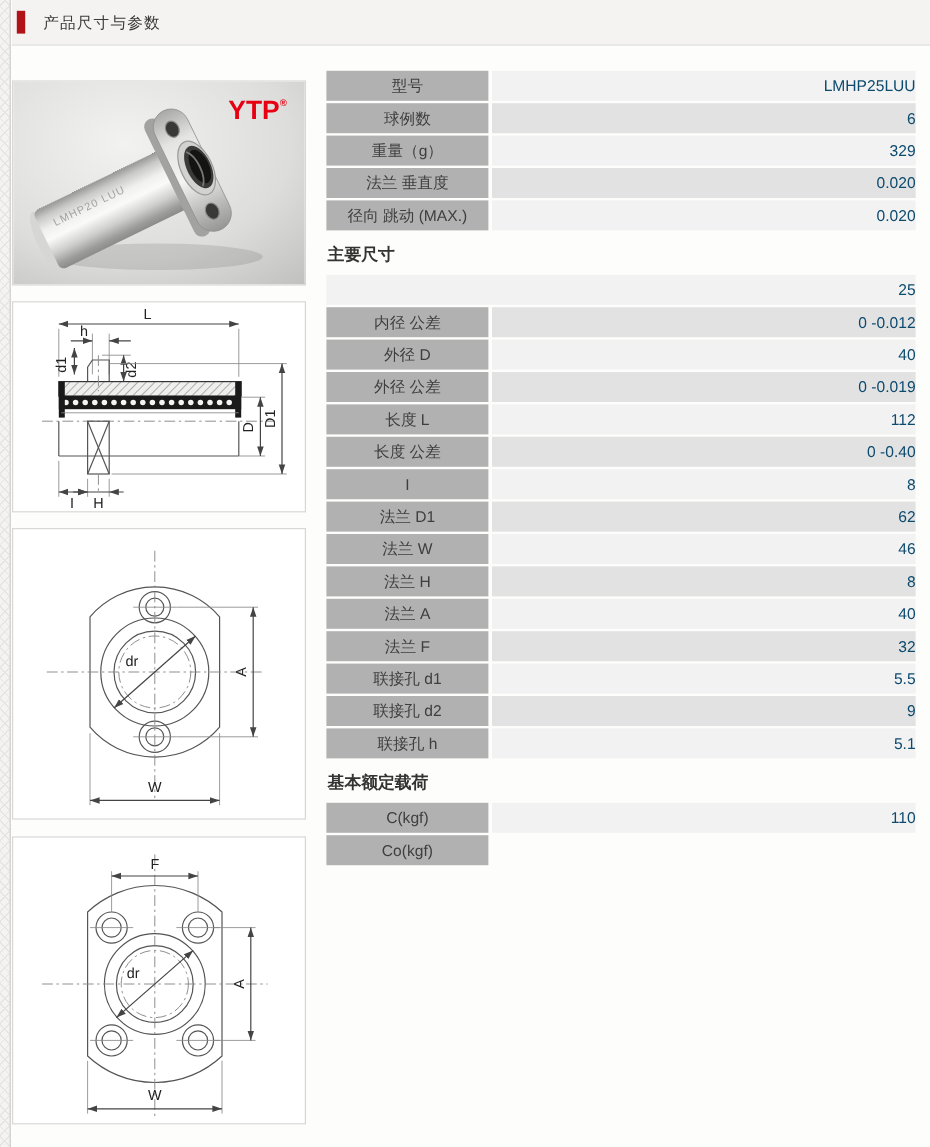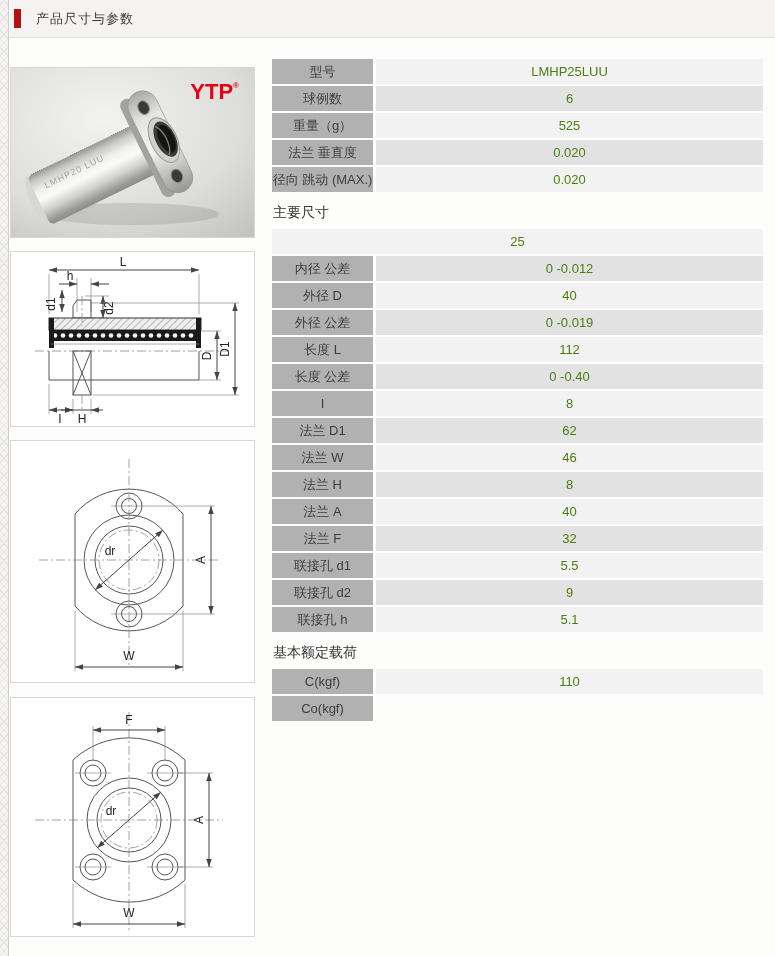--- a/index.html
+++ b/index.html
@@ -39,29 +39,29 @@
     position:absolute; left:10px; width:245px;
     background:#fff; border:1px solid #d8d7d4;
   }
   .imgbox svg { display:block; width:100%; height:100%; }
   #box-photo  { top:67px;  height:171px; }
   #box-draw1  { top:251px; height:176px; }
   #box-draw2  { top:440px; height:243px; }
   #box-draw3  { top:697px; height:240px; }
   
   .spec { position:absolute; left:272px; top:59px; width:491px; }
-  .sec-title { font-size:14px; color:#333; margin:12px 0 7px 1px; }
+  .sec-title { font-size:14px; color:#333; margin:12px 0 7px 1px;font-weight:bold; }
   .row { display:flex; height:25px; margin-bottom:2px; }
   .cell { font-size:13px; line-height:25px; text-align:center; }
   .cell.label {
-    width:101px; margin-right:3px;
+    width:135px; margin-right:3px;
     background:#b1b1b1; color:#3e3e3e;
     white-space:nowrap; overflow:hidden;
   }
-  .cell.value { flex:1; color:#4d7c0f; }
+  .cell.value { flex:1; color:#0c4a6e;text-align:right; }
   .cell.value.light { background:#f2f2f2; }
   .cell.value.dark  { background:#e2e2e2; }
   
   .ln   { stroke:#555; stroke-width:1; fill:none; }
   .thin { stroke:#888; stroke-width:.7; fill:none; }
   .dim  { stroke:#444; stroke-width:1; fill:none; }
   .cl   { stroke:#8a8a8a; stroke-width:.8; fill:none; stroke-dasharray:9 3 2 3; }
   .dtxt { font-size:12px; fill:#222; font-family:"Liberation Sans",sans-serif; }
   .brand { font-size:22px; font-weight:bold; fill:#e60012; font-family:"Liberation Sans",sans-serif; }
 </style>
@@ -297,21 +297,21 @@
     <div class="row">
       <div class="cell label">型号</div>
       <div class="cell value light">LMHP25LUU</div>
     </div>
     <div class="row">
       <div class="cell label">球例数</div>
       <div class="cell value dark">6</div>
     </div>
     <div class="row">
       <div class="cell label">重量（g）</div>
-      <div class="cell value light">525</div>
+      <div class="cell value light">329</div>
     </div>
     <div class="row">
       <div class="cell label">法兰 垂直度</div>
       <div class="cell value dark">0.020</div>
     </div>
     <div class="row">
       <div class="cell label">径向 跳动 (MAX.)</div>
       <div class="cell value light">0.020</div>
     </div>
     <div class="sec-title">主要尺寸</div>

